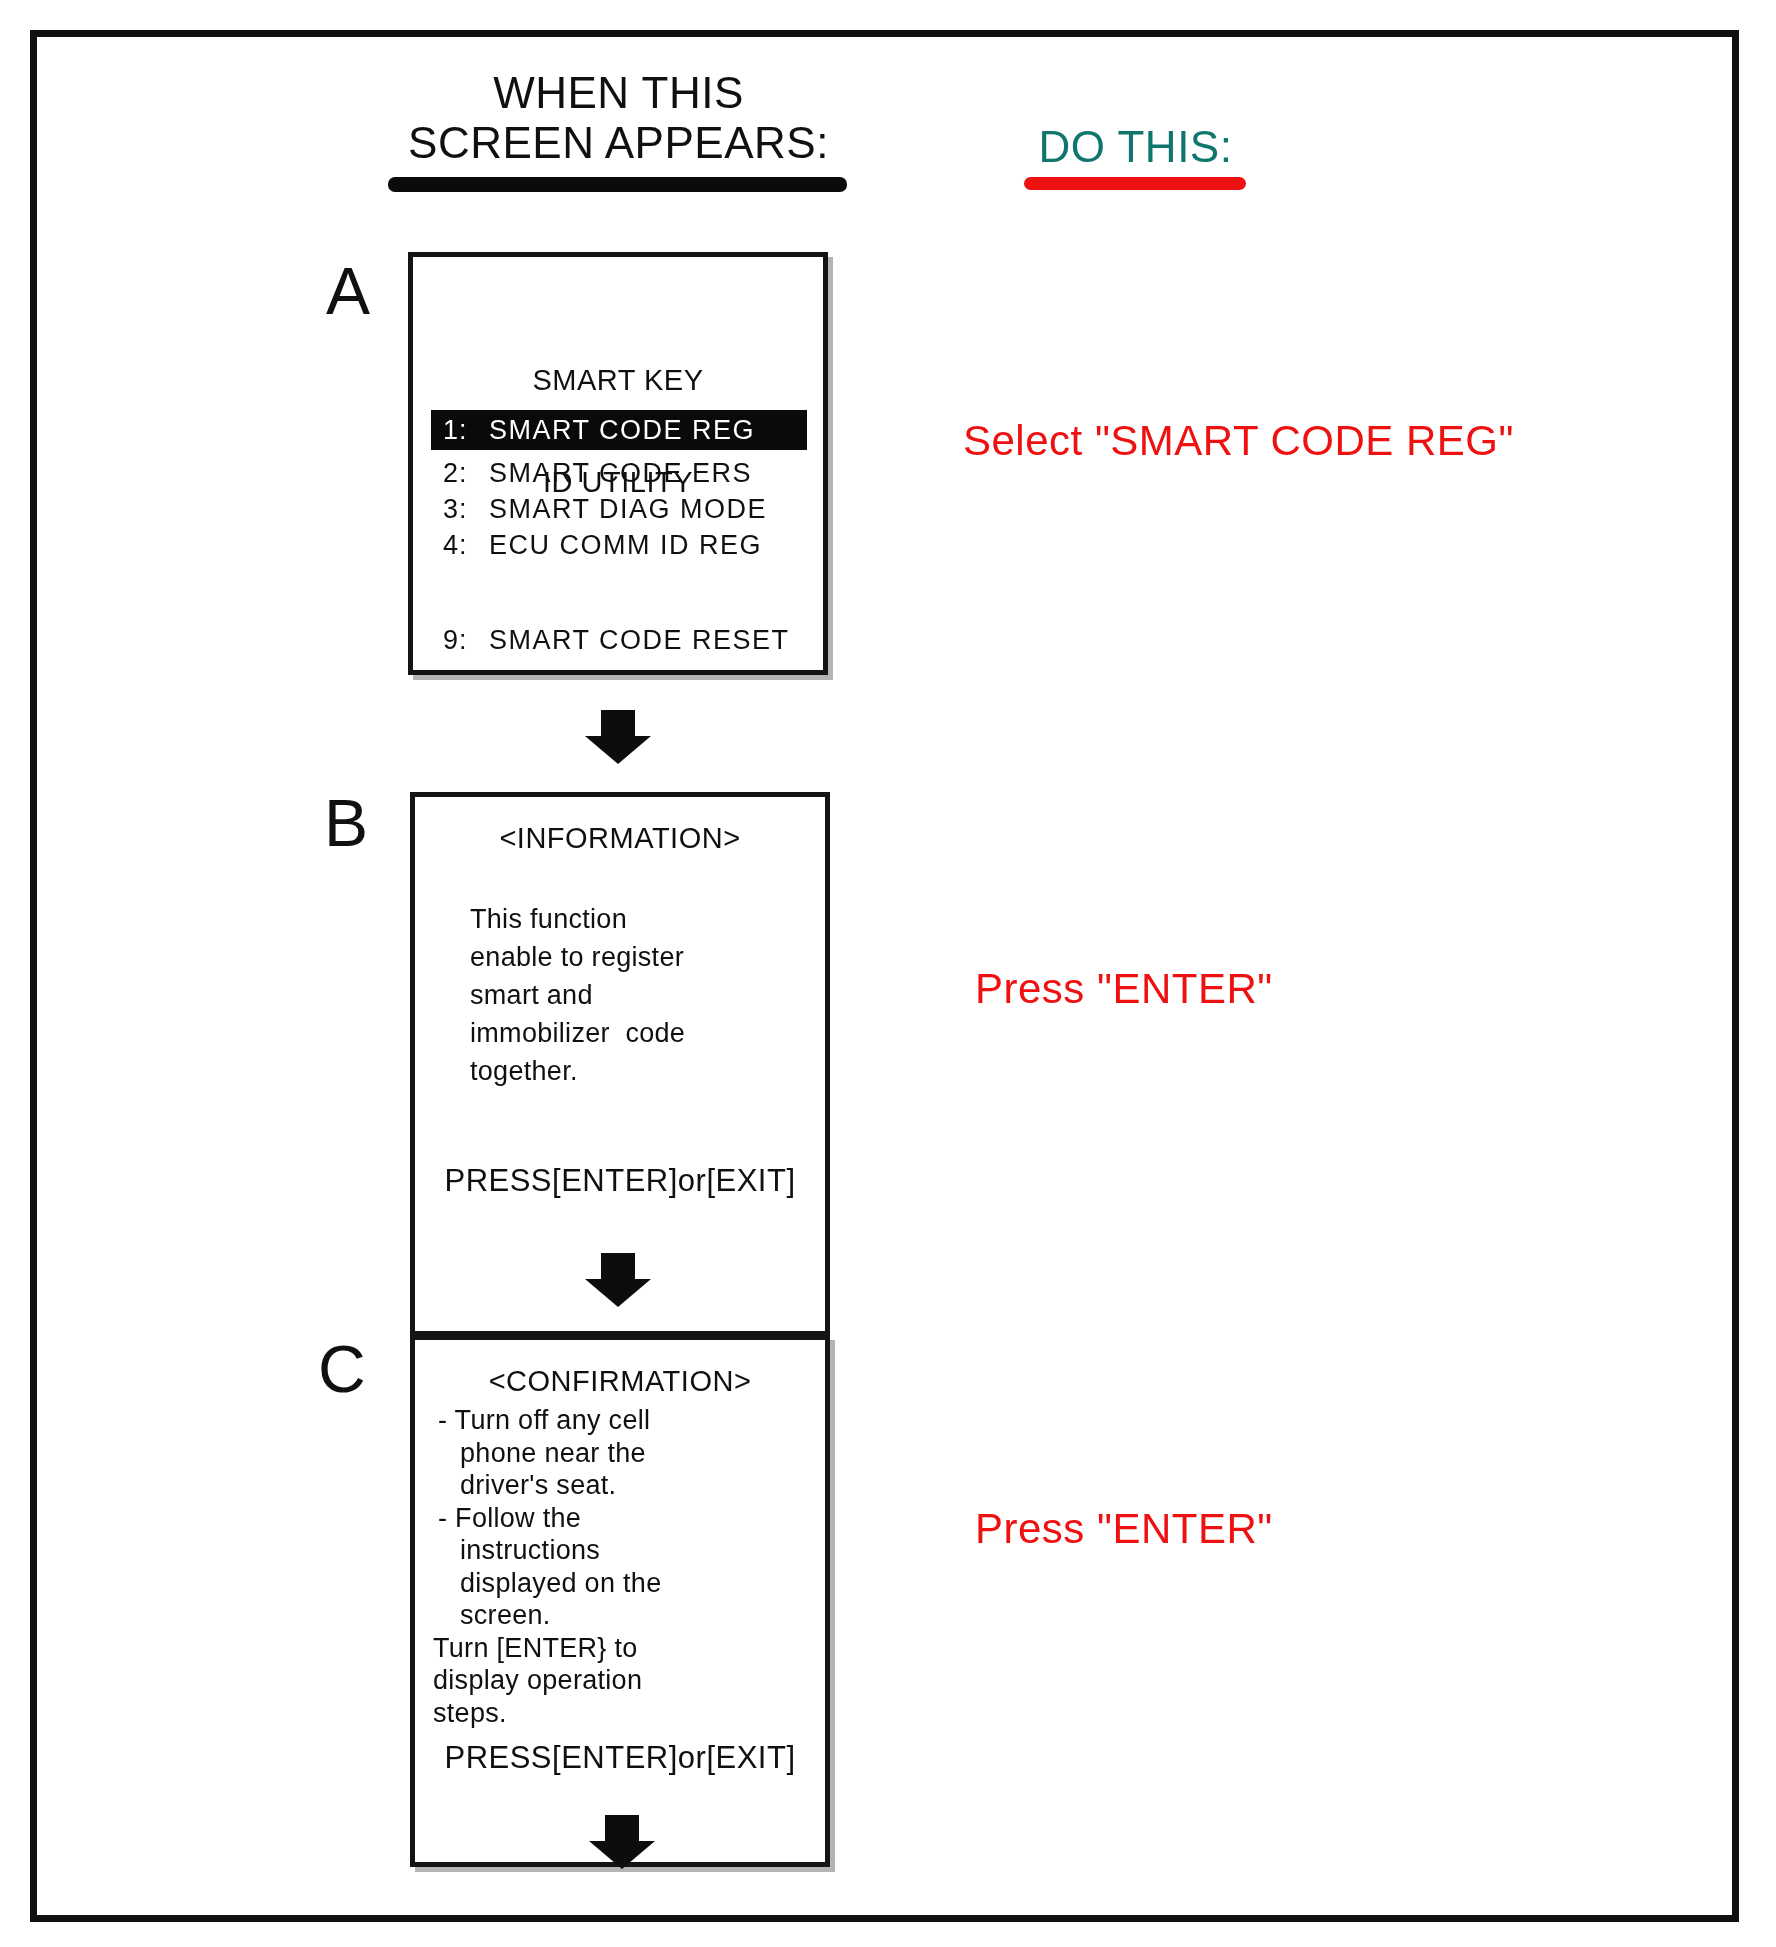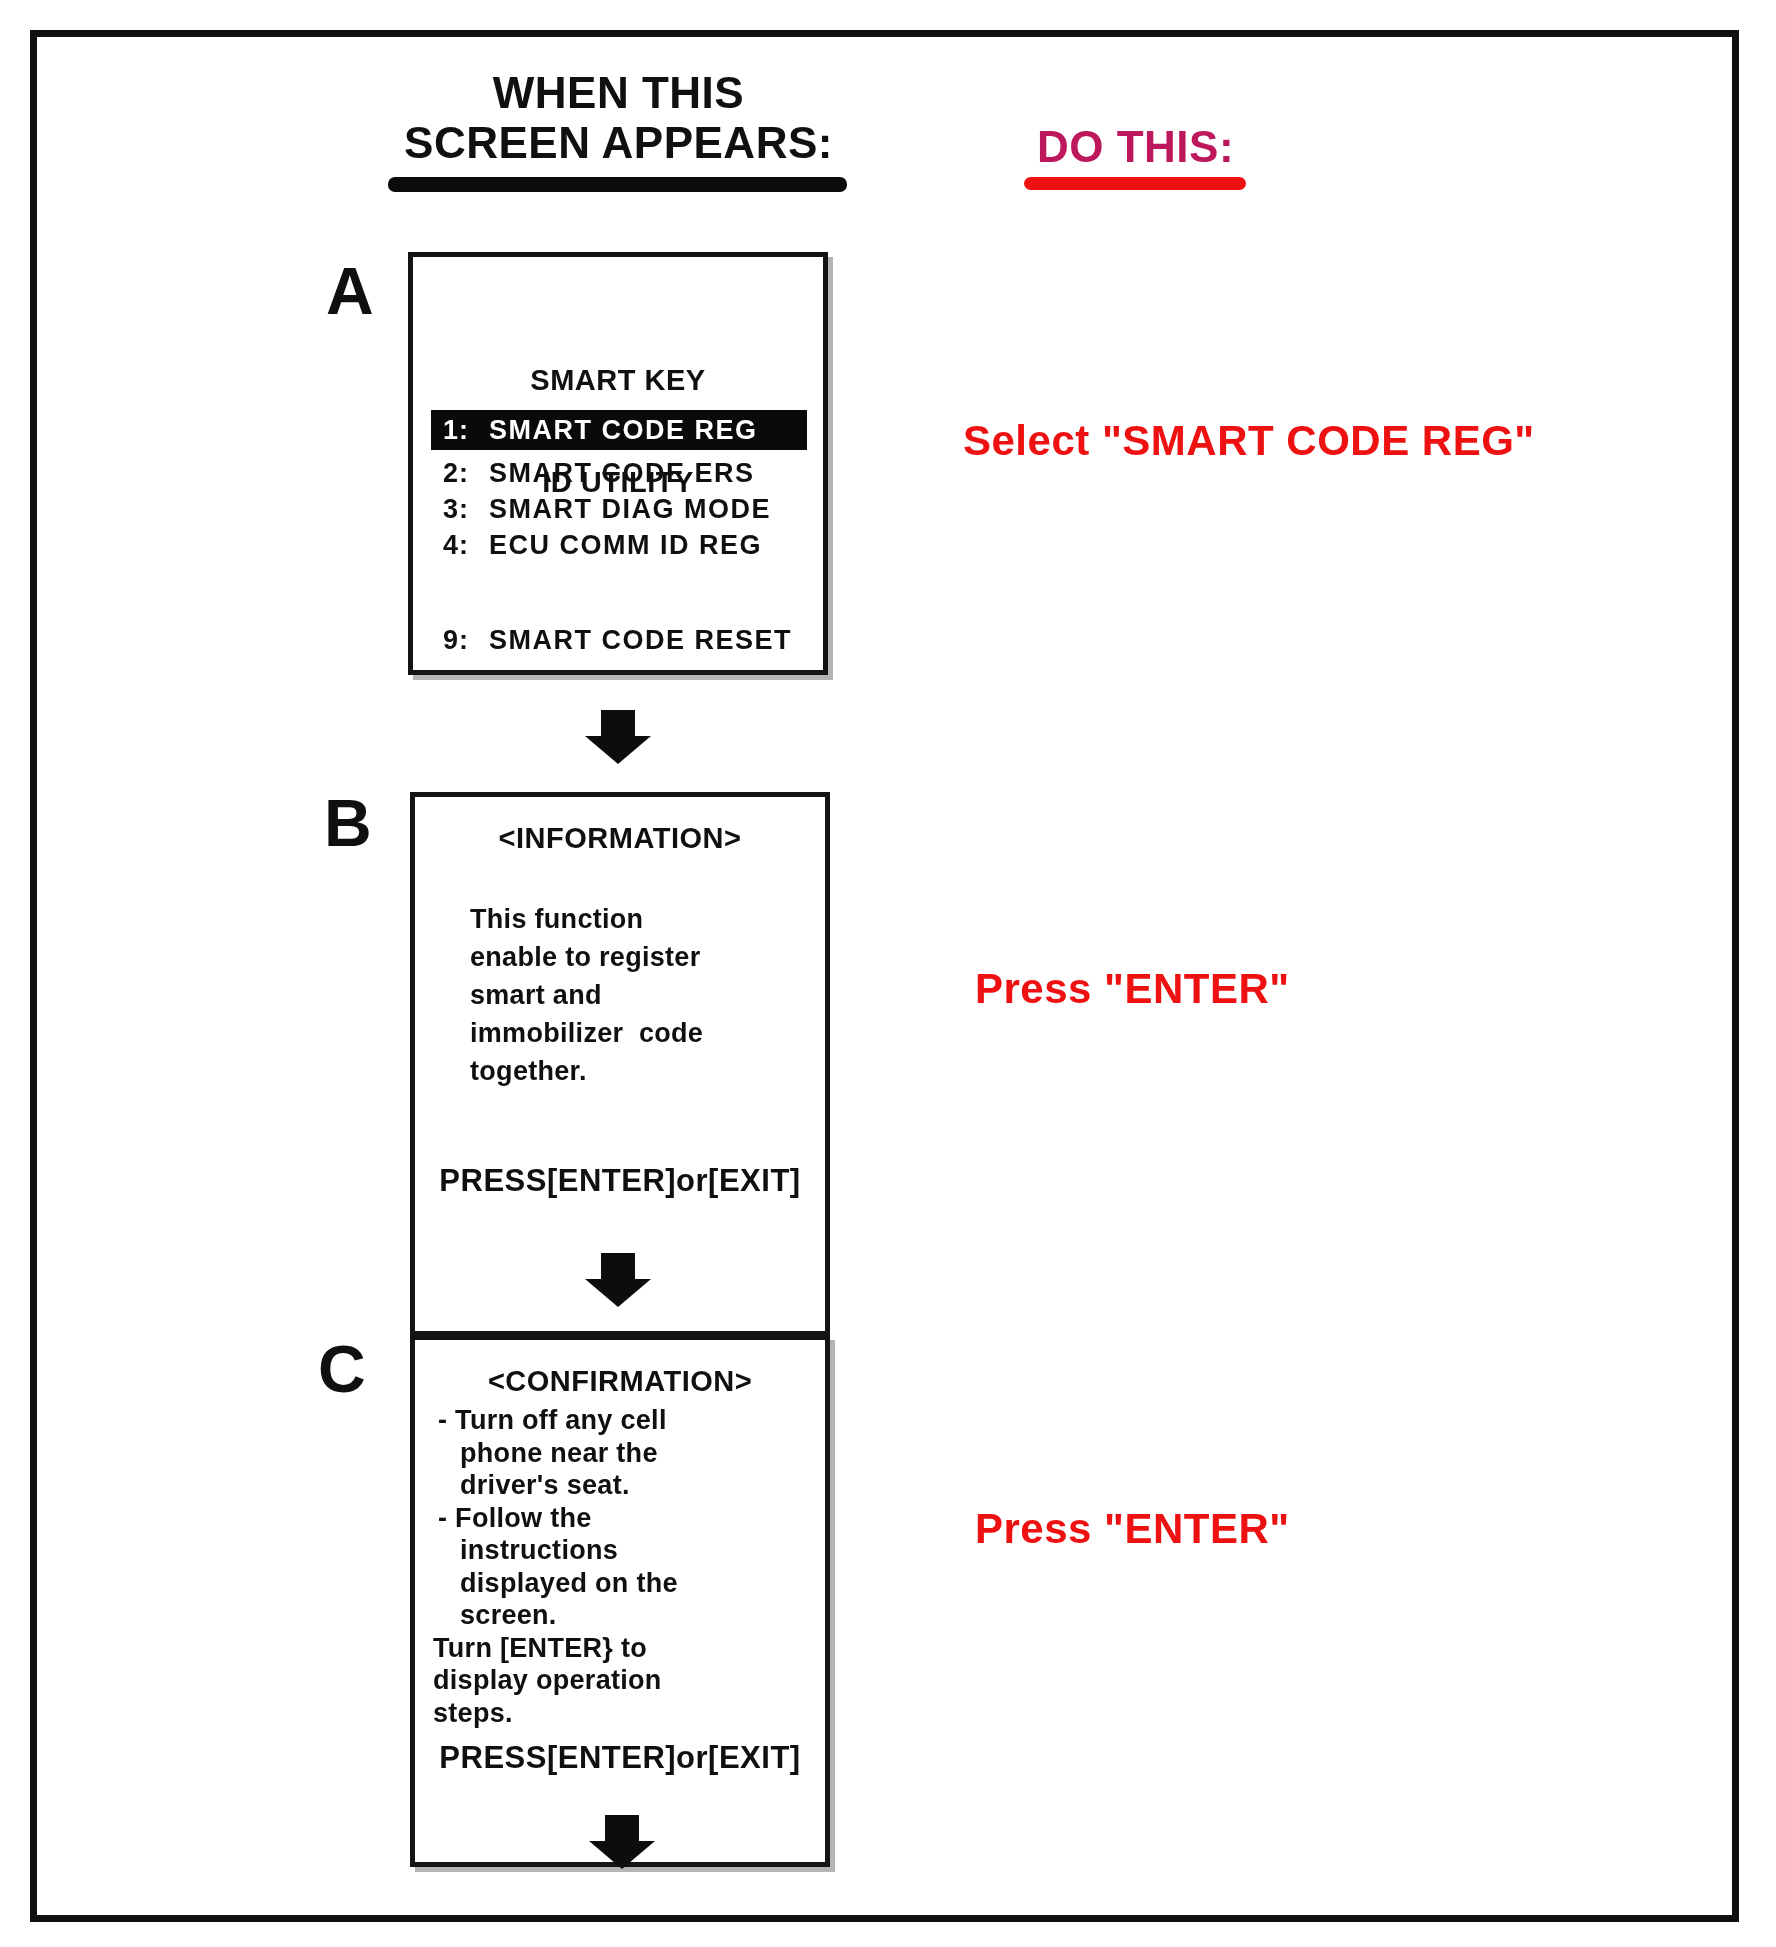--- a/index.html
+++ b/index.html
@@ -1,18 +1,18 @@
 <!DOCTYPE html>
 <html><head>
 <meta charset="utf-8">
 <style>
   html,body{margin:0;padding:0;background:#ffffff;}
   .page{
     position:relative;width:1776px;height:1947px;background:#ffffff;
-    font-family:"Liberation Sans",sans-serif;font-weight:bold;color:#101010;
+    font-family:"Liberation Sans",sans-serif;font-weight:normal;color:#101010;
     overflow:hidden;
   }
   .frame{
     position:absolute;left:30px;top:30px;width:1709px;height:1892px;
     border:7px solid #101010;box-sizing:border-box;background:transparent;
   }
   
   .hdr-left{
     position:absolute;left:390px;top:68px;width:457px;
     text-align:center;font-size:44px;line-height:50px;letter-spacing:.5px;
@@ -73,21 +73,21 @@
 <div class="page">
 
   <div class="frame"></div>
 
   <div class="hdr-left">
     <div>WHEN THIS</div>
     <div>SCREEN APPEARS:</div>
   </div>
   <div class="rule black"></div>
 
-  <div class="hdr-right accent" style="color: #be185d;">DO THIS:</div>
+  <div class="hdr-right accent" style="color: #0f766e;">DO THIS:</div>
   <div class="rule red accent-bg" style="background: rgb(238, 17, 17);"></div>
 
   <div class="step-label" style="left:326px;top:258px;">A</div>
 
   <div class="screen shadow" style="left:408px;top:252px;width:420px;height:423px;">
     <div class="scr-title" style="top:38px;">
       <div>SMART KEY</div>
       <div>ID UTILITY</div>
     </div>
 

